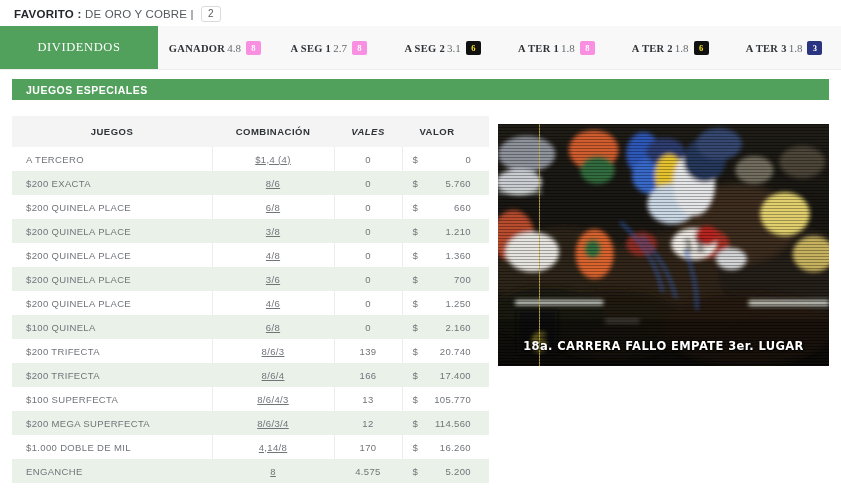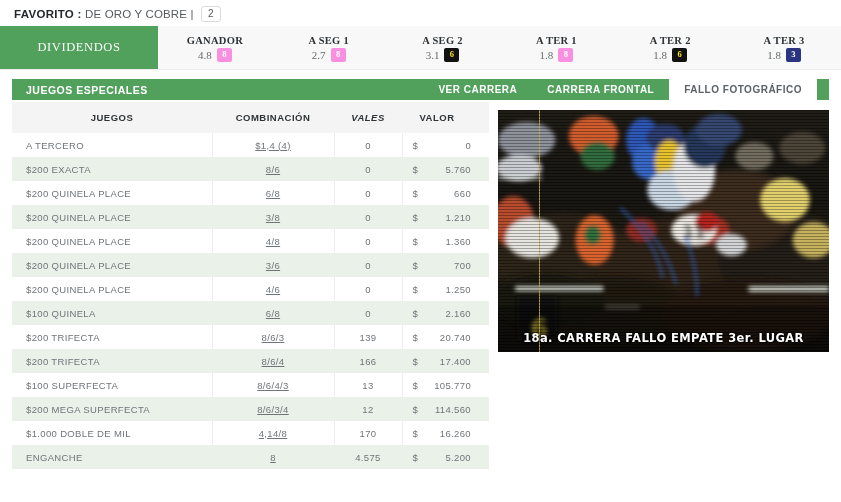--- a/index.html
+++ b/index.html
@@ -51,21 +51,21 @@
     display:flex;
     align-items:center;
     justify-content:center;
     font-size:12.5px;
     letter-spacing:.6px;
     flex:0 0 158px;
   }
   .odds-tab {
     flex:1 1 0;
     display:flex;
-    flex-direction:column;
+    flex-direction:row;
     align-items:center;
     justify-content:center;
     gap:2px;
     padding-top:1px;
   }
   .odds-name {
     font-size:10.5px;
     font-weight:bold;
     color:#2f3337;
     letter-spacing:.3px;
@@ -125,21 +125,21 @@
   }
   .sec-tab.active {
     background:#ffffff;
     color:#5c6166;
     height:22px;
     align-self:flex-end;
     border-radius:2px 2px 0 0;
   }
 
   
-  .content { display:flex; padding:0 12px; margin-top:2px; }
+  .content { display:flex; padding:0 12px; margin-top:16px; }
   .table-wrap { width:477px; flex:0 0 477px; }
   .photo-wrap { flex:1 1 auto; padding-left:9px; padding-top:8px; }
 
   
   table.dividend {
     width:100%;
     border-collapse:collapse;
     font-size:10px;
     color:#6d7277;
     table-layout:fixed;
@@ -178,21 +178,21 @@
     position:relative;
     width:100%;
     height:242px;
     overflow:hidden;
     background:#11100c;
   }
   .photo-canvas { position:absolute; inset:0; }
   .pf-caption {
     position:absolute;
     left:0; right:0;
-    bottom:7px;
+    bottom:13px;
     text-align:center;
     color:#ffffff;
     font-size:11.5px;
     font-weight:bold;
     letter-spacing:.4px;
     text-shadow:0 1px 2px #000, 0 0 3px #000;
     font-family:"DejaVu Sans", sans-serif;
   }
   .scanlines {
     position:absolute; inset:0;
@@ -267,25 +267,20 @@
       <div class="odds-name">A TER 3</div>
       <div class="odds-valrow">
         <span>1.8</span>
         <span class="badge" style="background:#2b3480;color:#ffffff;">3</span>
       </div>
     </div>
   </div>
 
   <div class="sec-header">
     <div class="sec-title">JUEGOS ESPECIALES</div>
-    <div class="sec-tabs">
-      <div class="sec-tab">VER CARRERA</div>
-      <div class="sec-tab">CARRERA FRONTAL</div>
-      <div class="sec-tab active">FALLO FOTOGRÁFICO</div>
-    </div>
   </div>
 
   <div class="content">
 
     <div class="table-wrap">
       <table class="dividend">
         <colgroup>
           <col style="width:200px">
           <col style="width:122px">
           <col style="width:68px">

